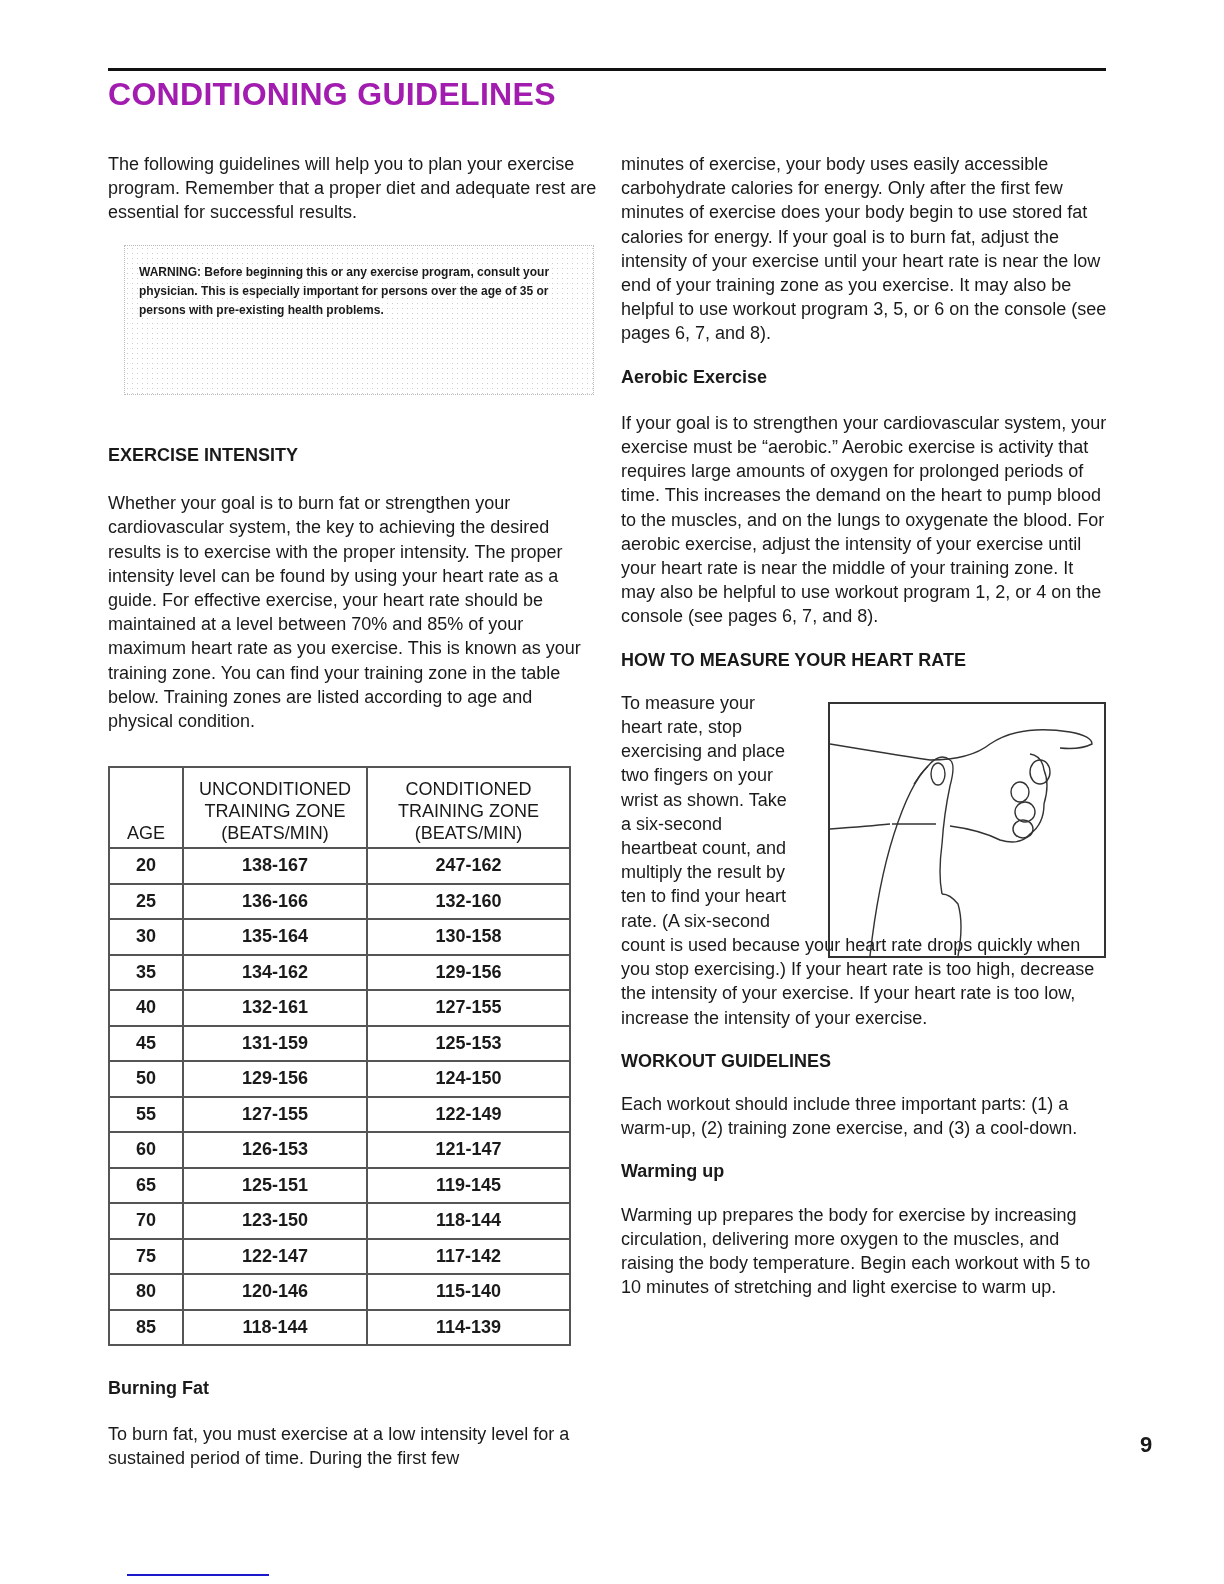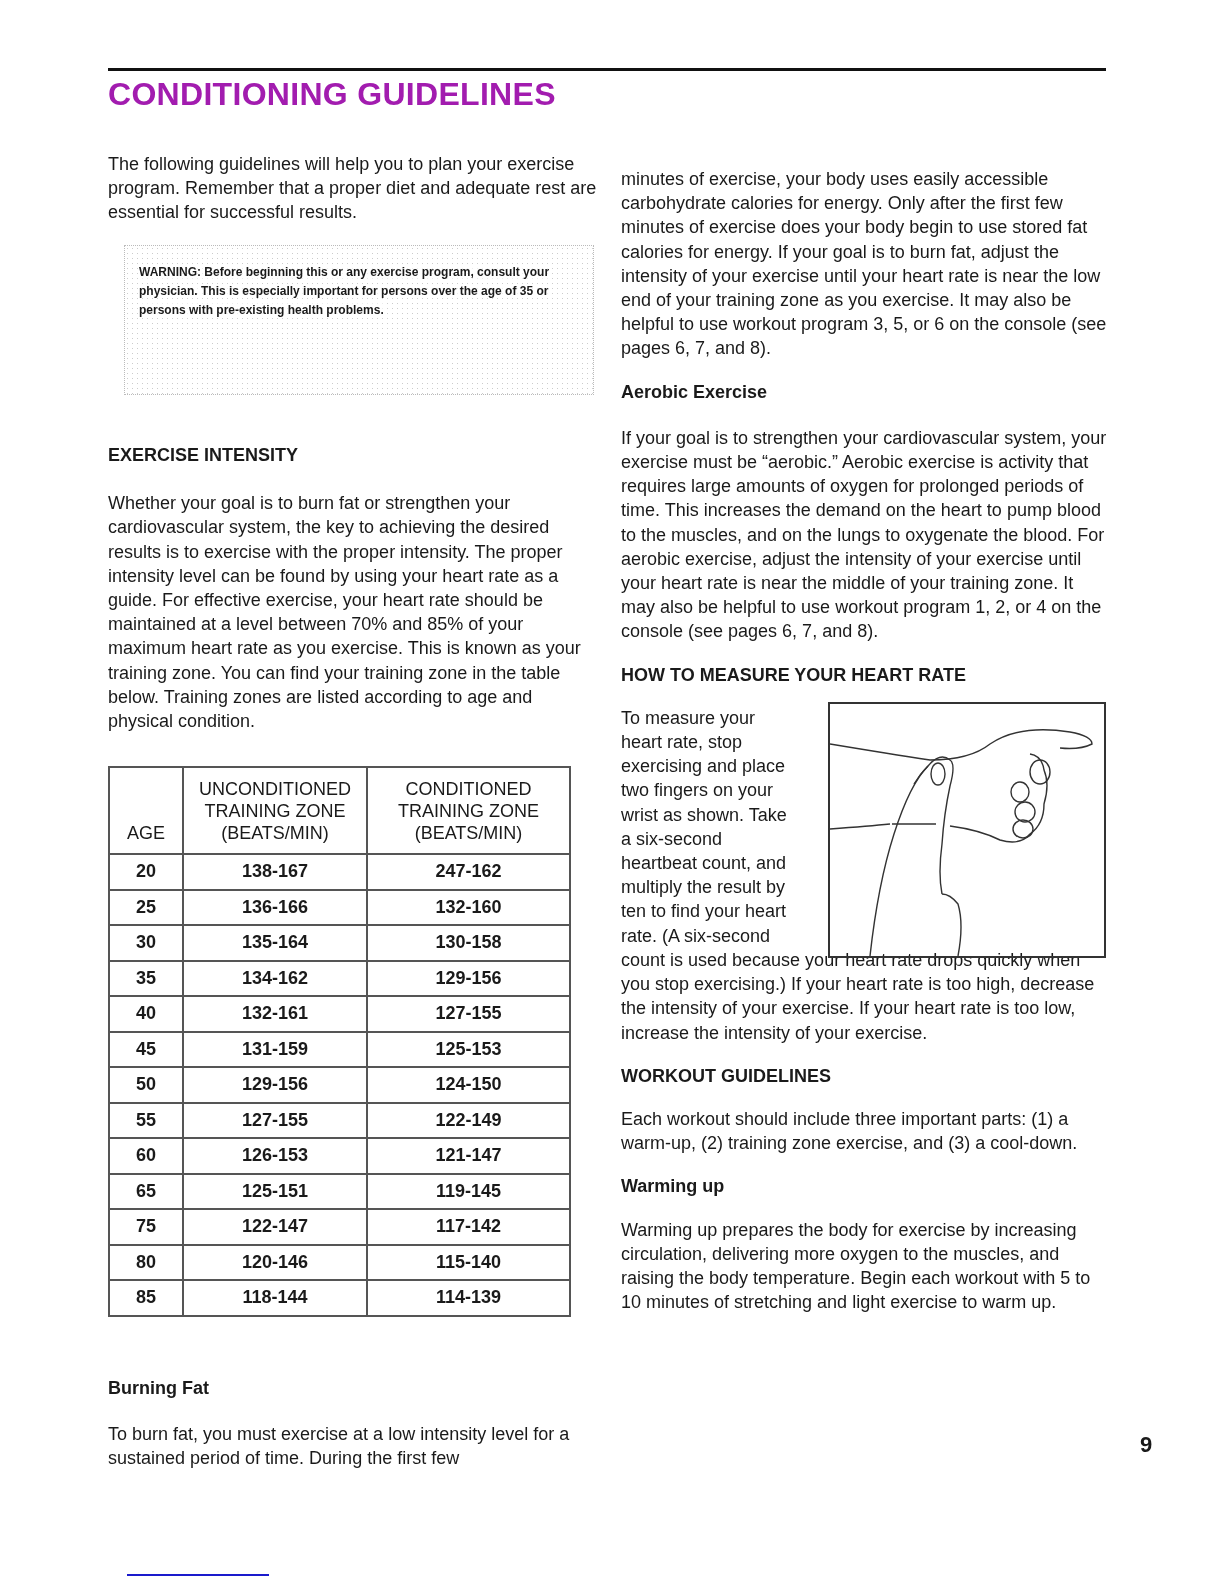--- a/index.html
+++ b/index.html
@@ -2,28 +2,28 @@
 <html><head>
 <meta charset="utf-8">
 <style>
   html, body { margin:0; padding:0; background:#fff; }
   body { width:1224px; height:1584px; position:relative; font-family:"Liberation Sans", sans-serif; color:#1a1a1a; overflow:hidden; }
   .rule { position:absolute; left:108px; top:68px; width:998px; height:3px; background:#111; }
   .title { position:absolute; left:108px; top:76px; font-size:32px; font-weight:bold; letter-spacing:0.3px; color:#a21caf; }
   .col { position:absolute; font-size:18px; line-height:24.2px; }
   .col p { margin:0; }
   .left { left:108px; top:152px; width:490px; }
-  .right { left:621px; top:167px; width:490px; }
+  .right { left:621px; top:152px; width:490px; }
   .warn { position:absolute; left:124px; top:245px; width:470px; height:150px; border:1px dotted #bbb; font-weight:bold; font-size:12px; line-height:19px; padding:17px 0 0 14px; box-sizing:border-box;
     background-image: radial-gradient(#ccc 0.6px, transparent 0.7px); background-size:5px 5px; }
   .warn span { background:rgba(255,255,255,0.6); }
   .h { font-weight:bold; font-size:18px; }
   table { position:absolute; left:108px; top:766px; width:463px; border-collapse:collapse; font-size:18px; }
   th, td { border:2px solid #555; text-align:center; }
-  th { font-weight:normal; height:75px; vertical-align:bottom; line-height:22px; padding-bottom:9px; }
+  th { font-weight:normal; height:75px; vertical-align:bottom; line-height:22px; padding-bottom:3px; }
   td { height:31.5px; font-weight:bold; }
   .illus { position:absolute; left:828px; top:702px; width:278px; height:256px; border:2px solid #333; box-sizing:border-box; }
   .pagenum { position:absolute; left:1140px; top:1432px; font-size:22px; font-weight:bold; }
   .blueline { position:absolute; left:127px; top:1574px; width:142px; height:2px; background:#1a1acc; }
 </style>
 </head>
 <body>
 
 <div class="rule"></div>
 <div class="title">CONDITIONING GUIDELINES</div>
@@ -92,20 +92,25 @@
         <td>60</td>
         <td>126-153</td>
         <td>121-147</td>
       </tr>
       <tr>
         <td>65</td>
         <td>125-151</td>
         <td>119-145</td>
       </tr>
       <tr>
+        <td>70</td>
+        <td>123-150</td>
+        <td>118-144</td>
+      </tr>
+      <tr>
         <td>75</td>
         <td>122-147</td>
         <td>117-142</td>
       </tr>
       <tr>
         <td>80</td>
         <td>120-146</td>
         <td>115-140</td>
       </tr>
       <tr>

